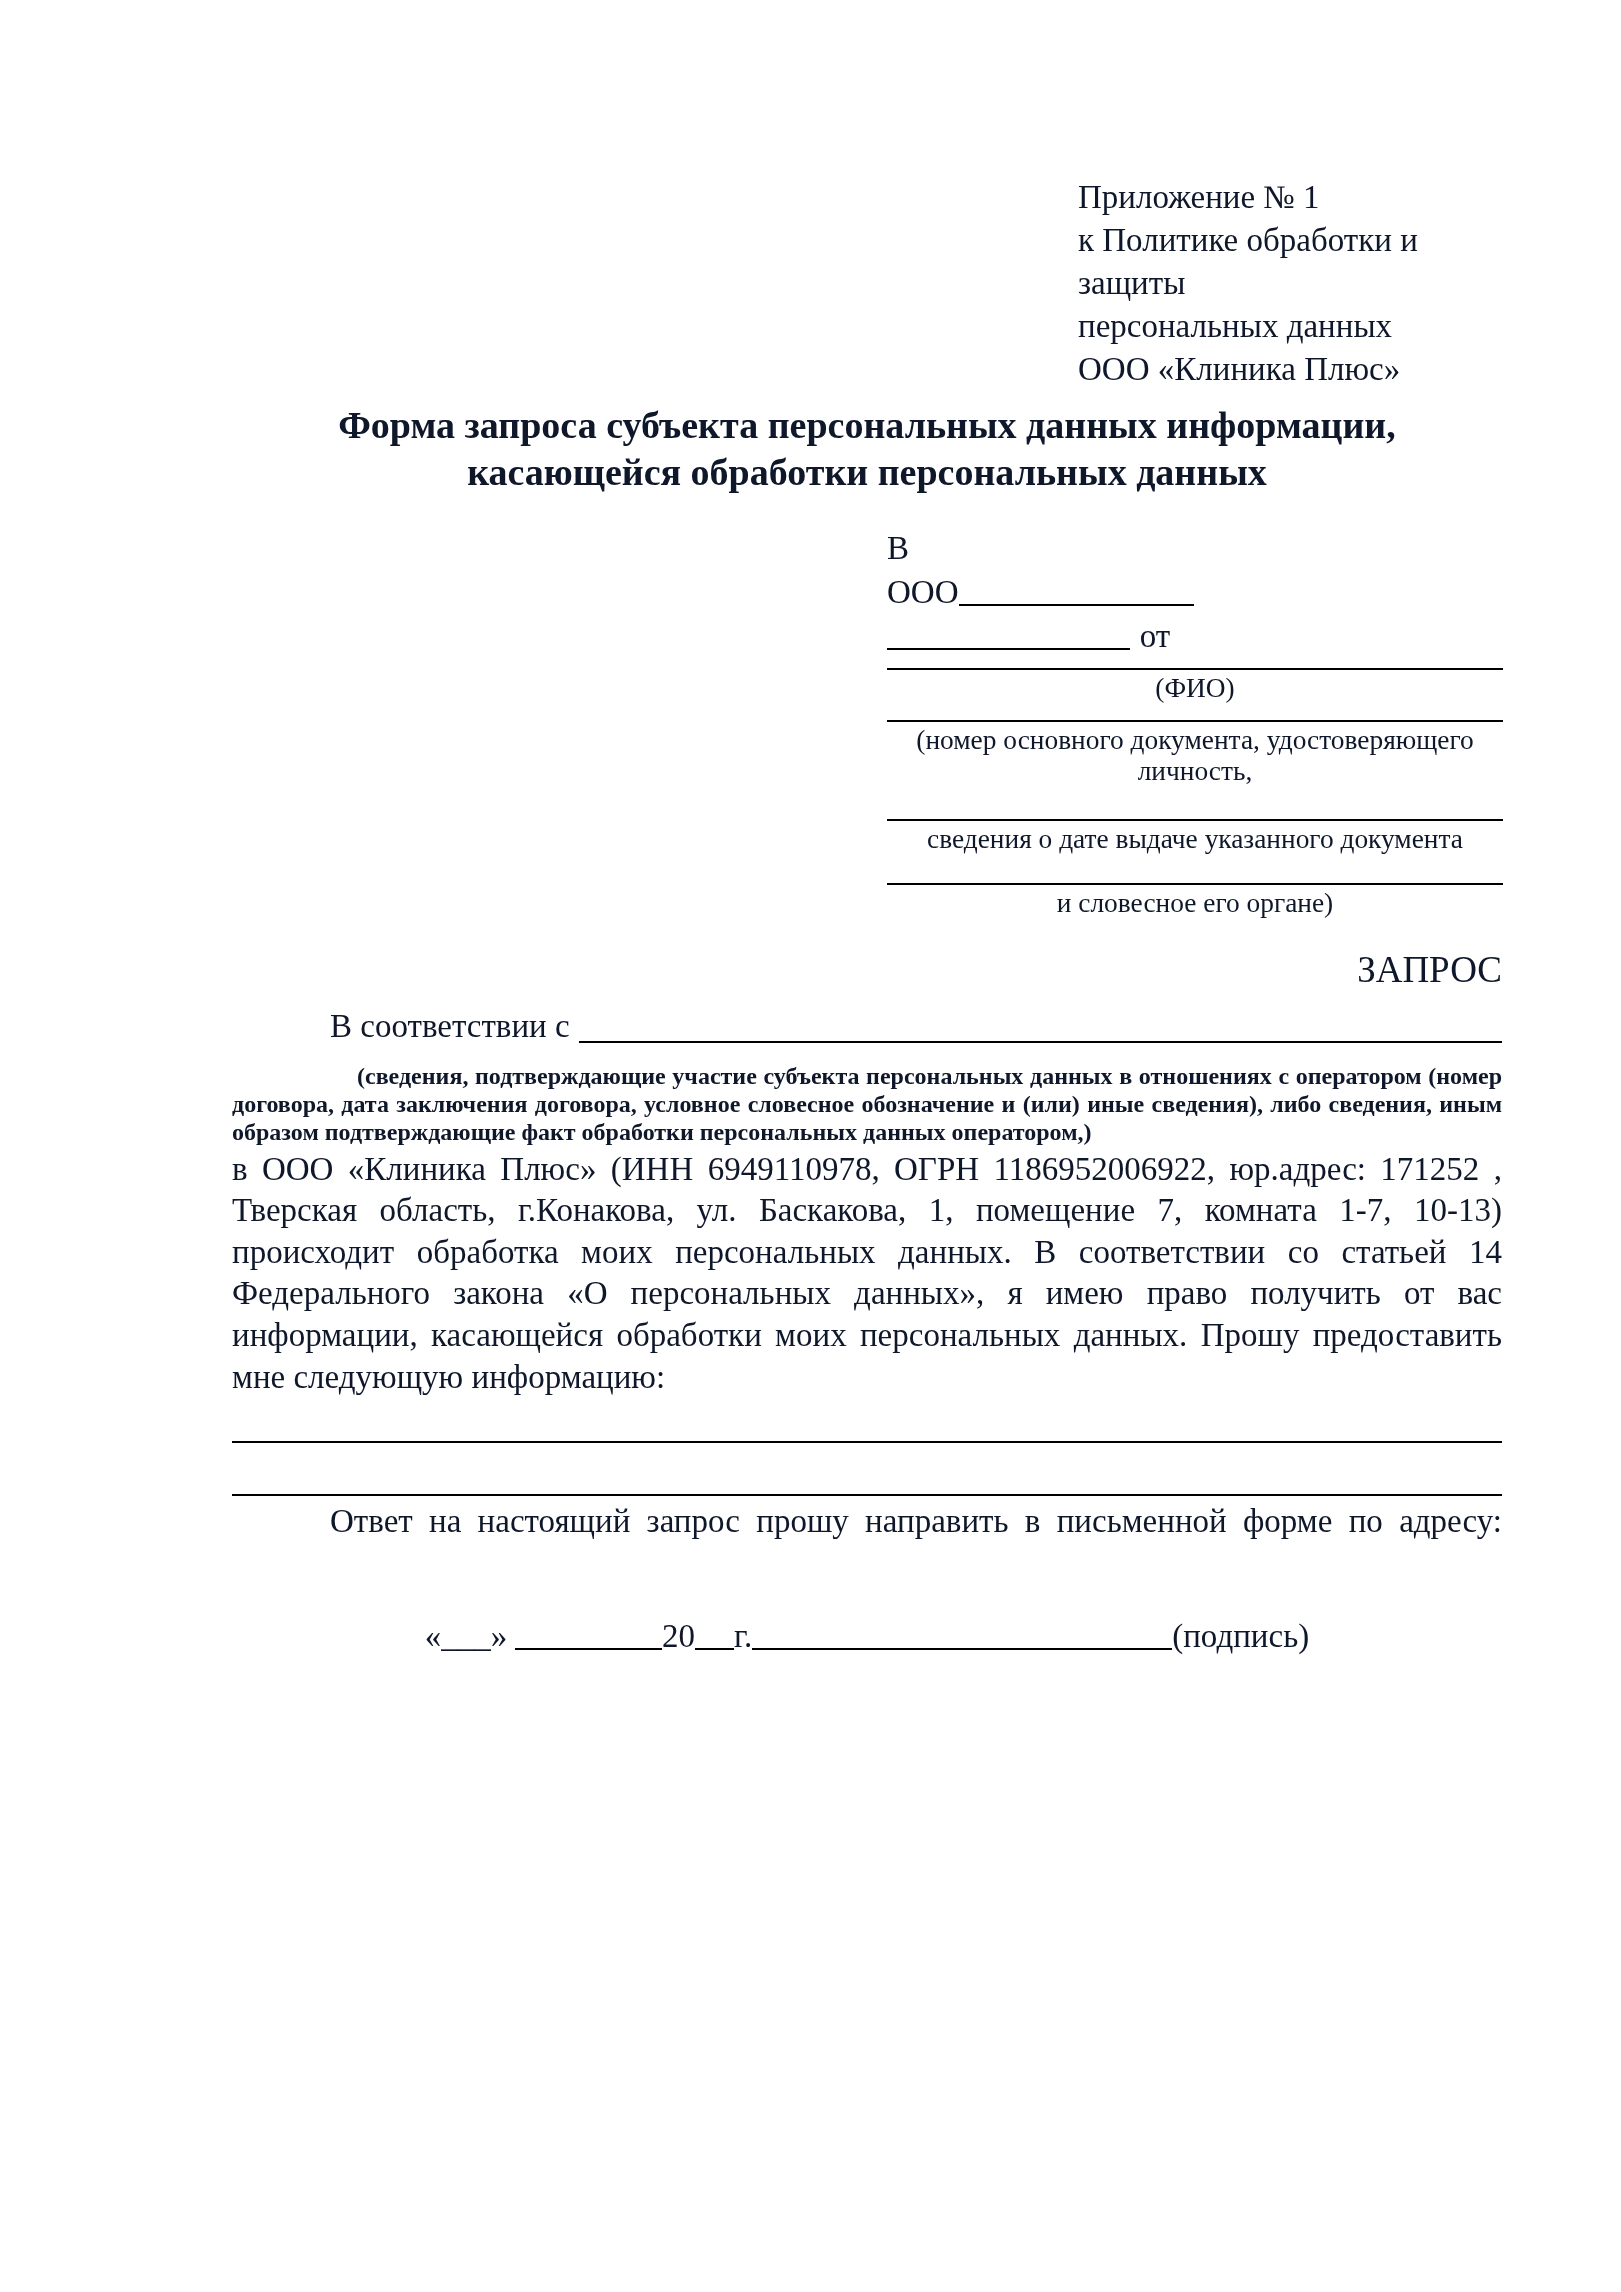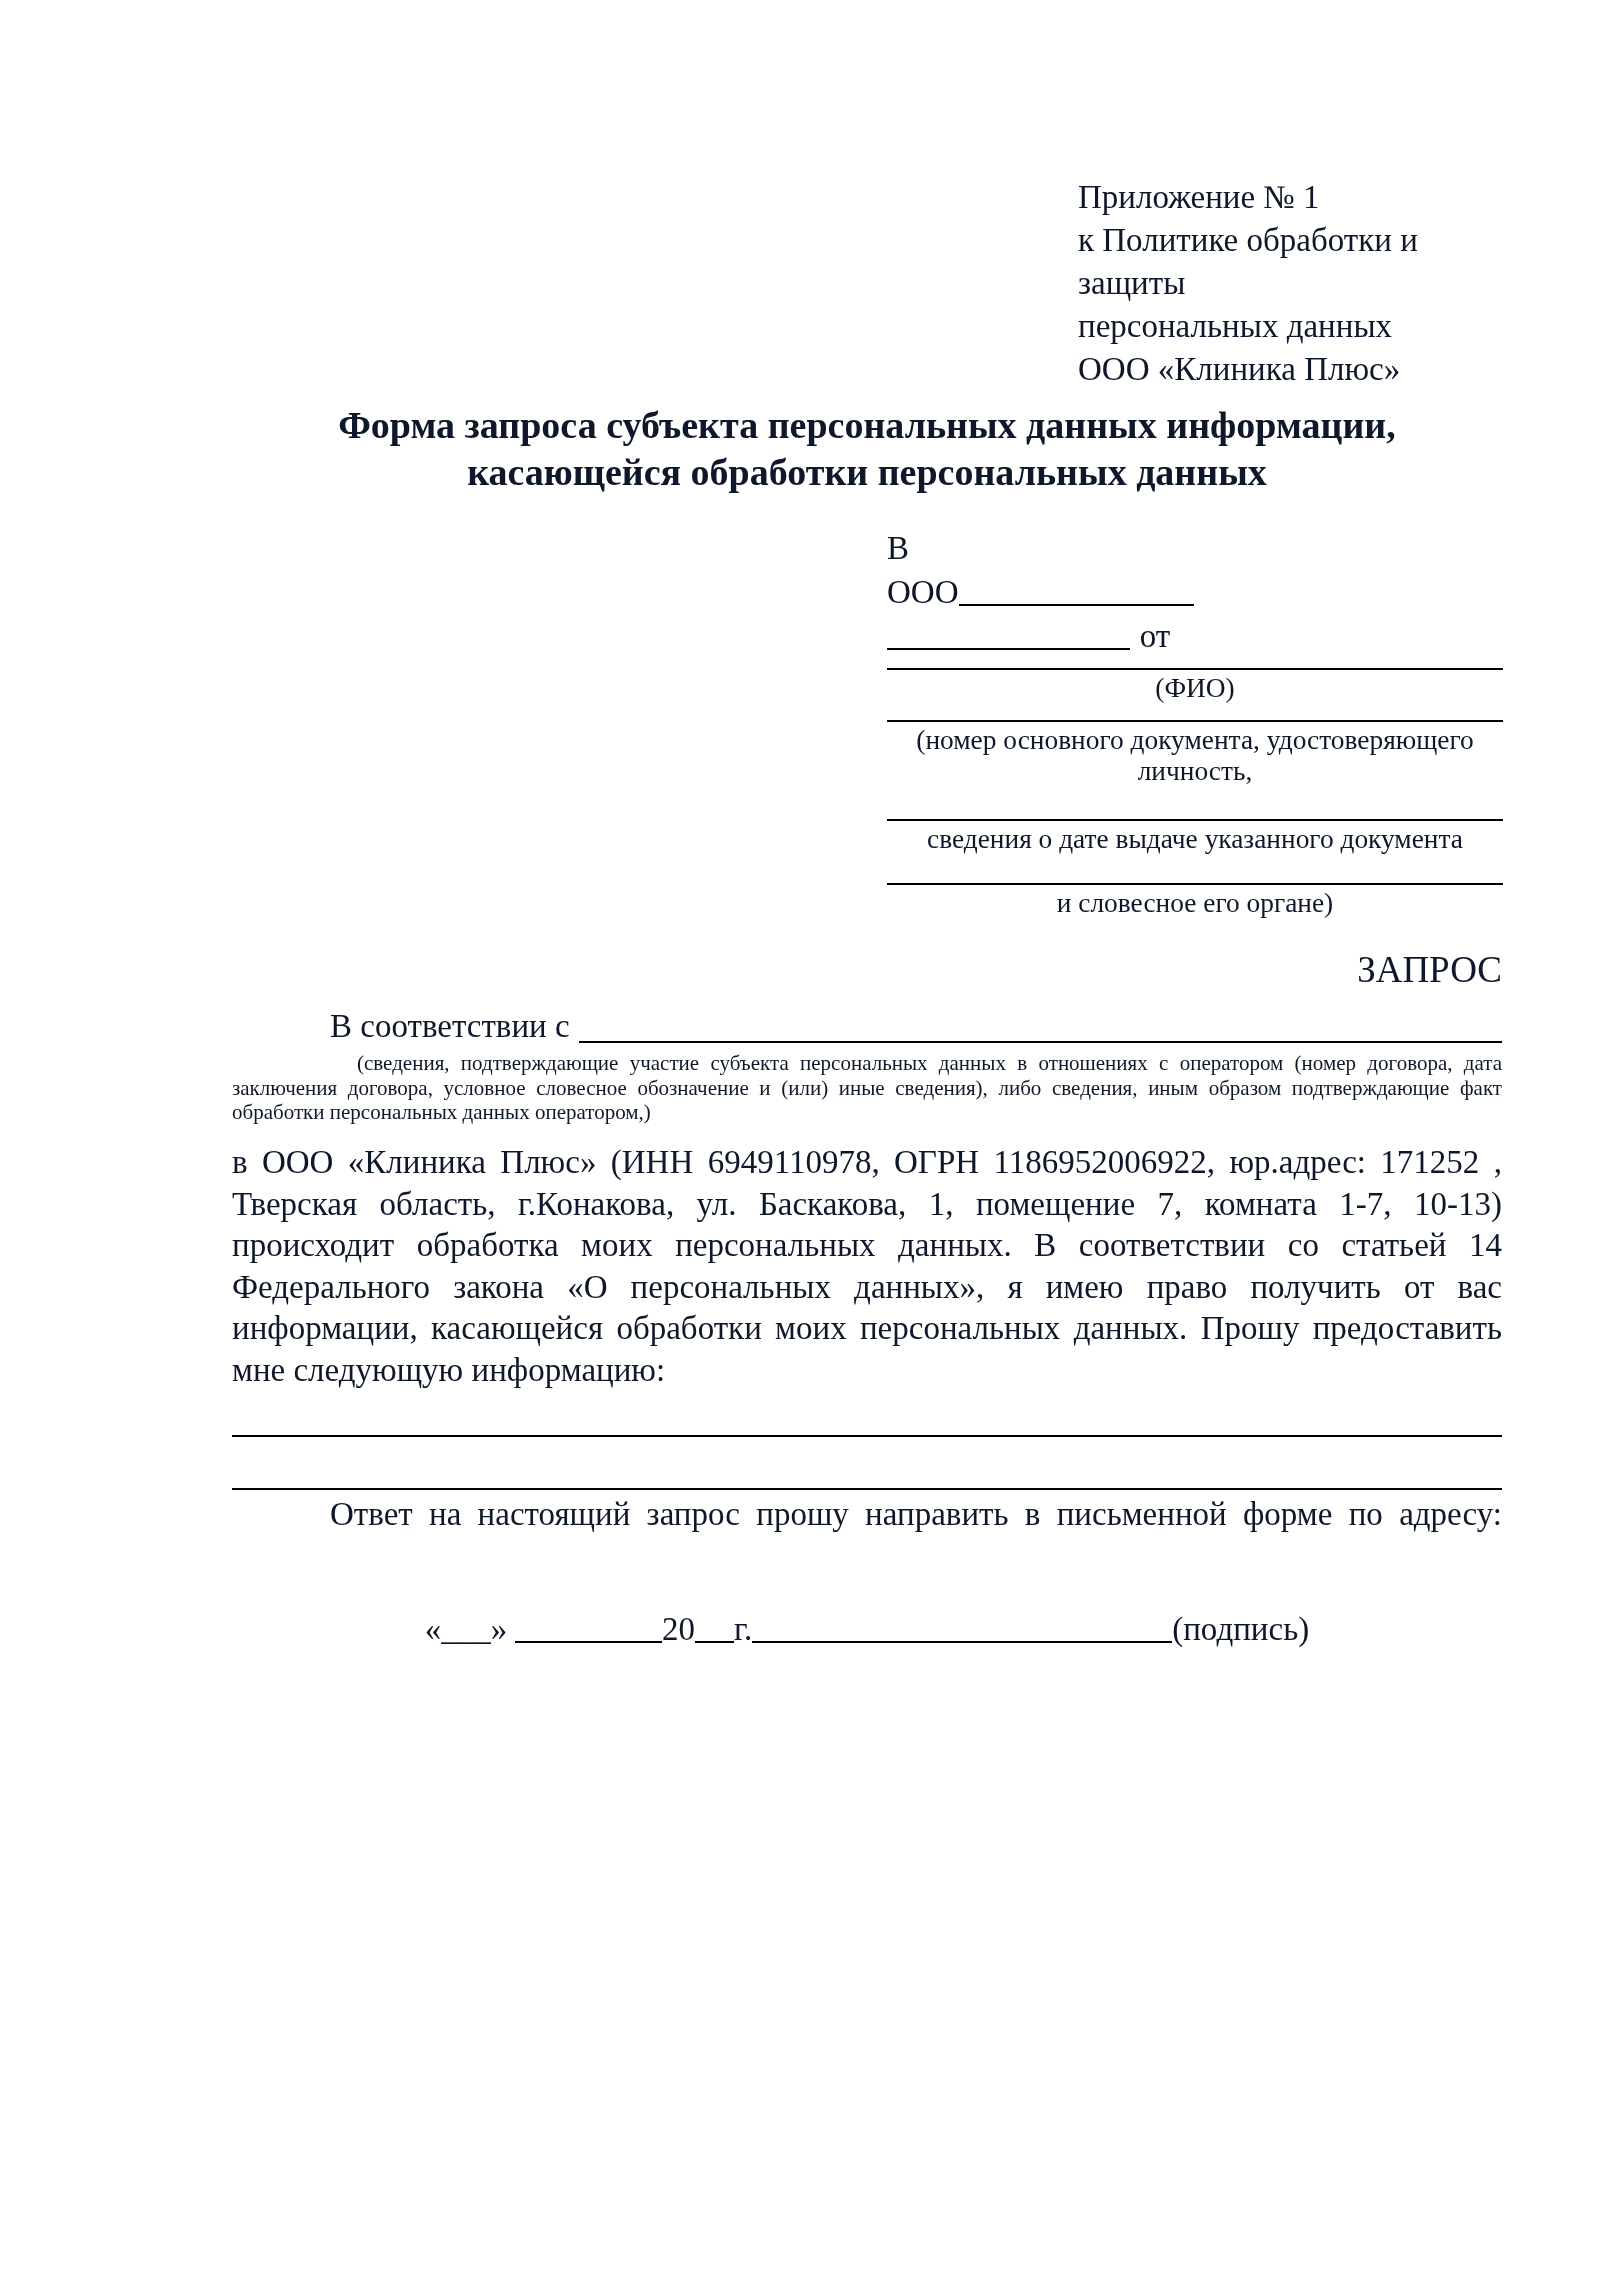--- a/index.html
+++ b/index.html
@@ -50,28 +50,29 @@
   .f-doc1 .rule { margin-top:15.7px; }
   .f-doc2 .rule { margin-top:31px; }
   .f-doc3 .rule { margin-top:27.4px; }
 
   
   .zapros { margin-top:29px; text-align:right; font-size:37px; }
   .lead-row { margin-top:13.7px; display:flex; line-height:1.3; }
   .lead-text { padding-left:98px; white-space:nowrap; }
   .lead-fill { flex:1; border-bottom:2.9px solid #000; margin-bottom:4.9px; margin-left:9.8px; }
   .footnote {
-    margin-top:3px;
-    font-size:21px;
+    margin-top:14px;
+    font-size:24px;
     line-height:1.18;
     text-align:justify;
     text-indent:125px;
+    font-weight:bold;
   }
   .body-par {
-    margin-top:17px;
+    margin-top:2px;
     line-height:1.26;
     text-align:justify;
   }
 
   
   .blank-rule { height:0; border-bottom:2.9px solid #000; }
   .br1 { margin-top:43px; }
   .br2 { margin-top:51px; }
 
   

